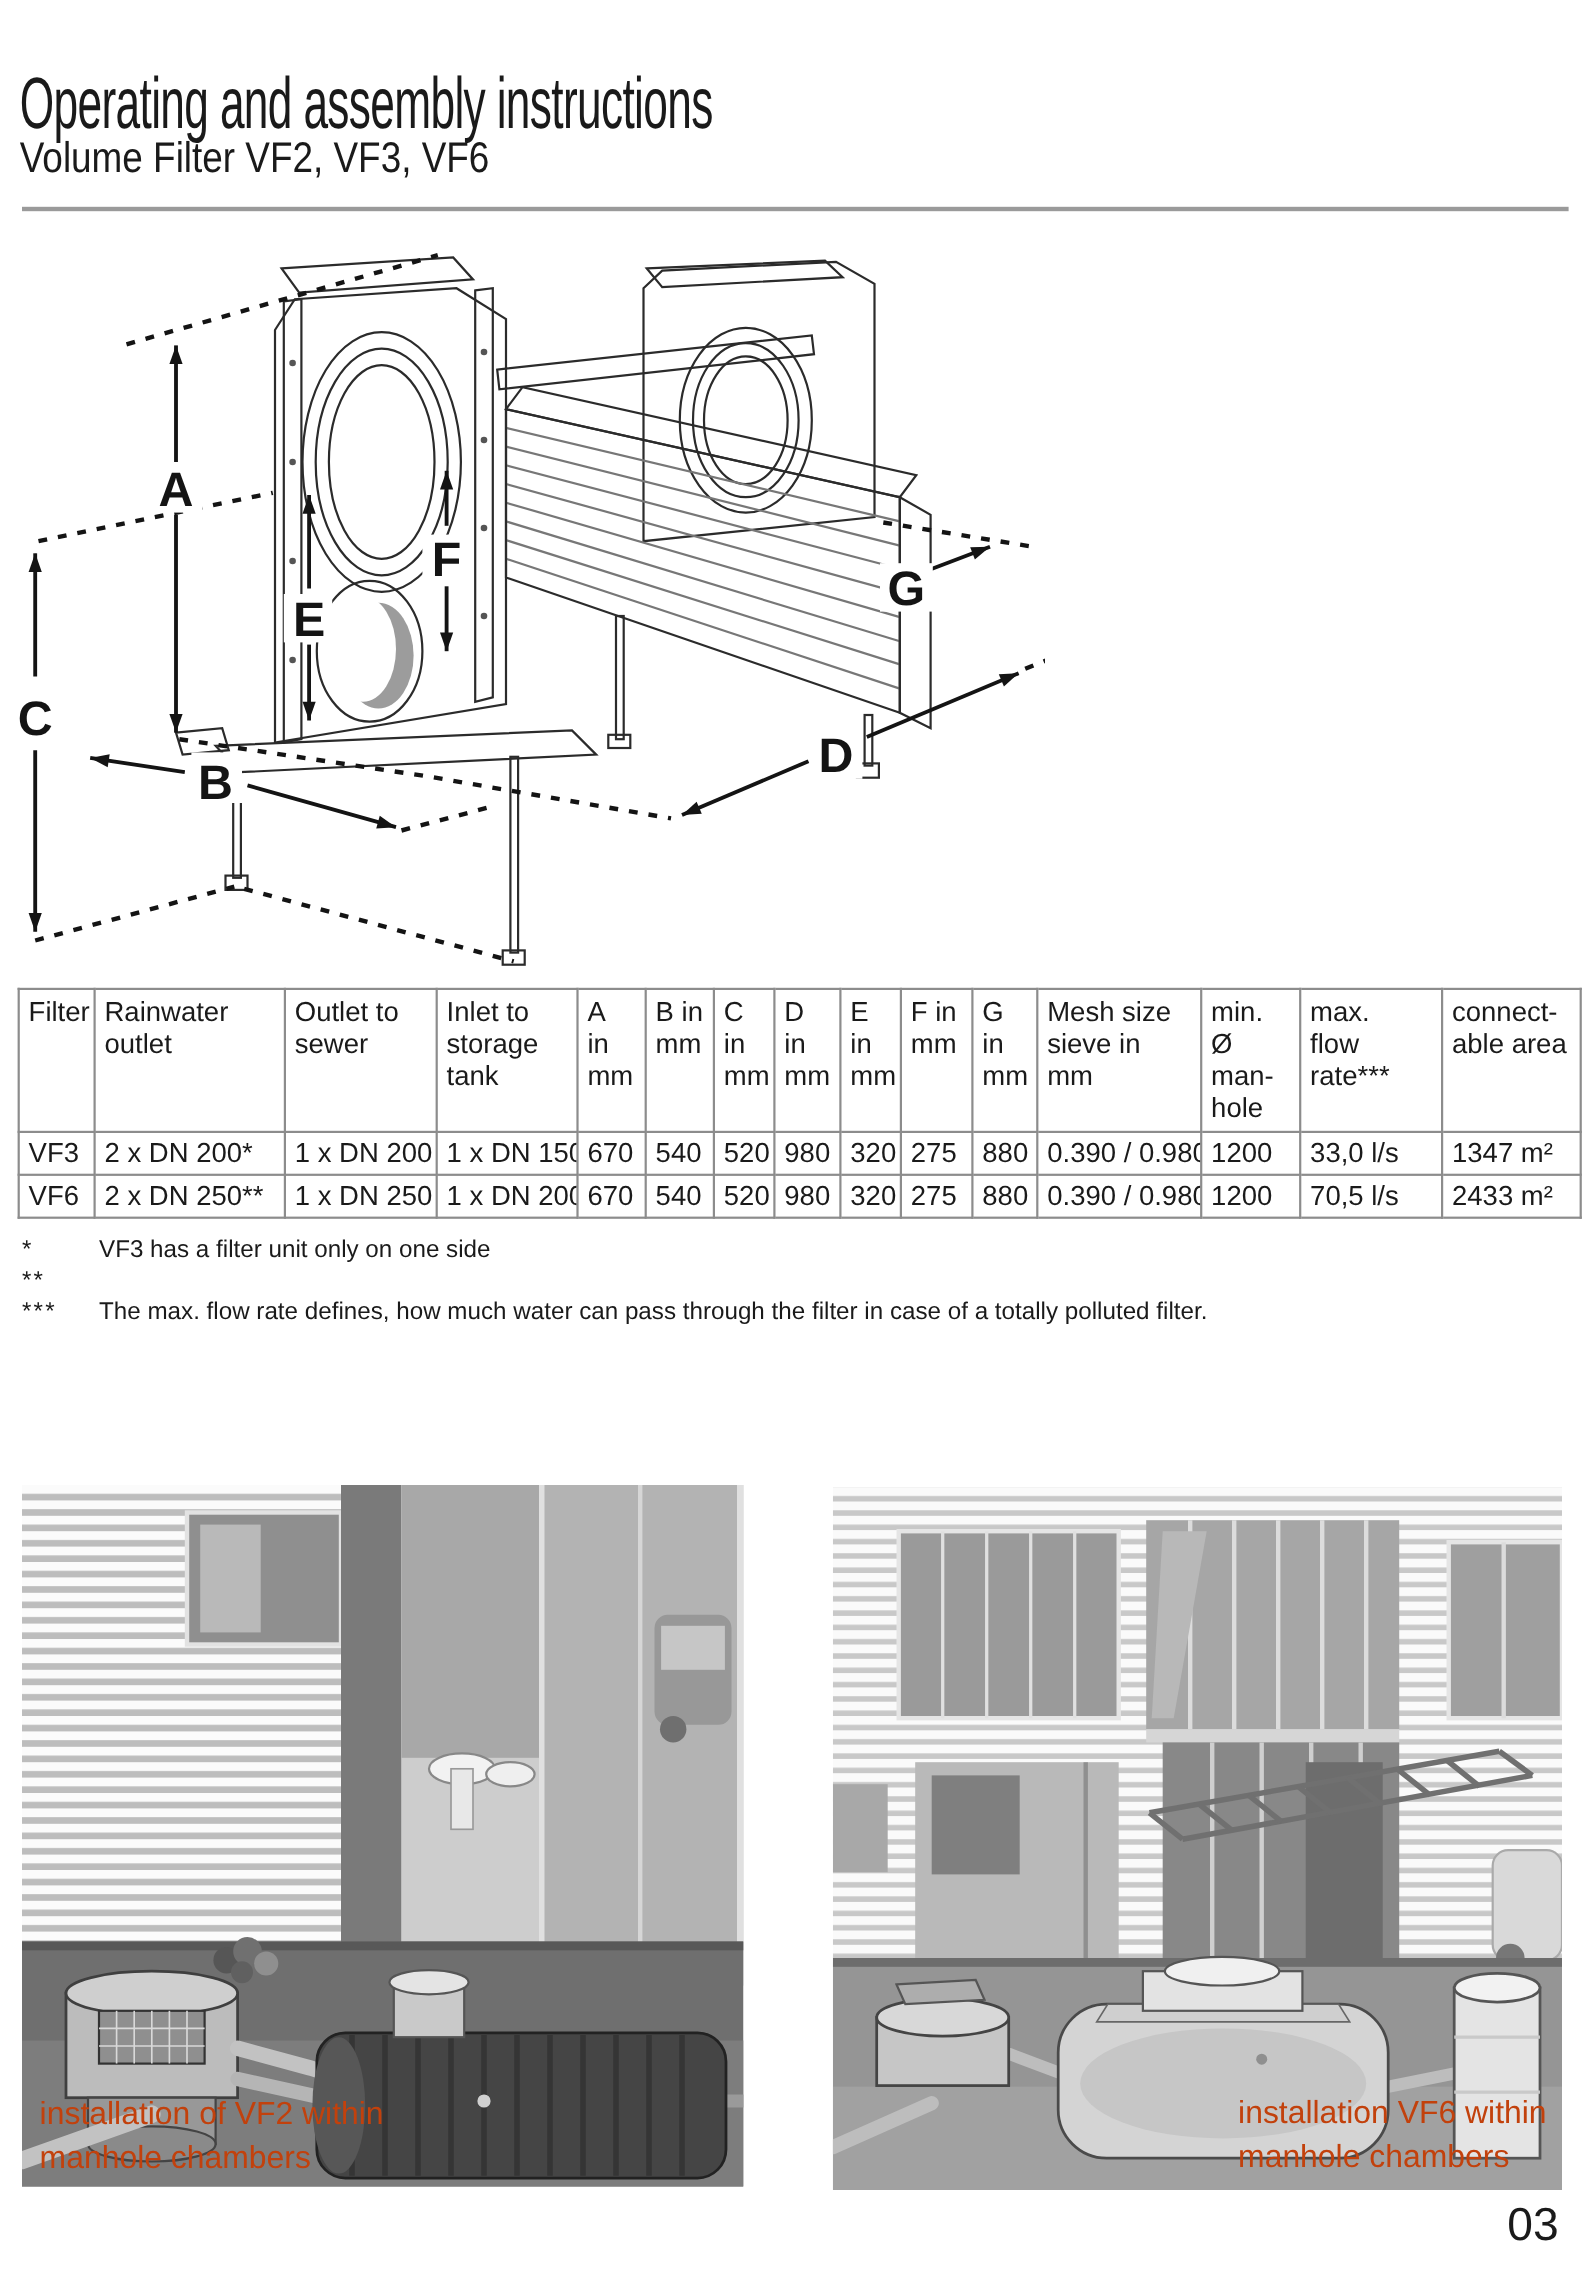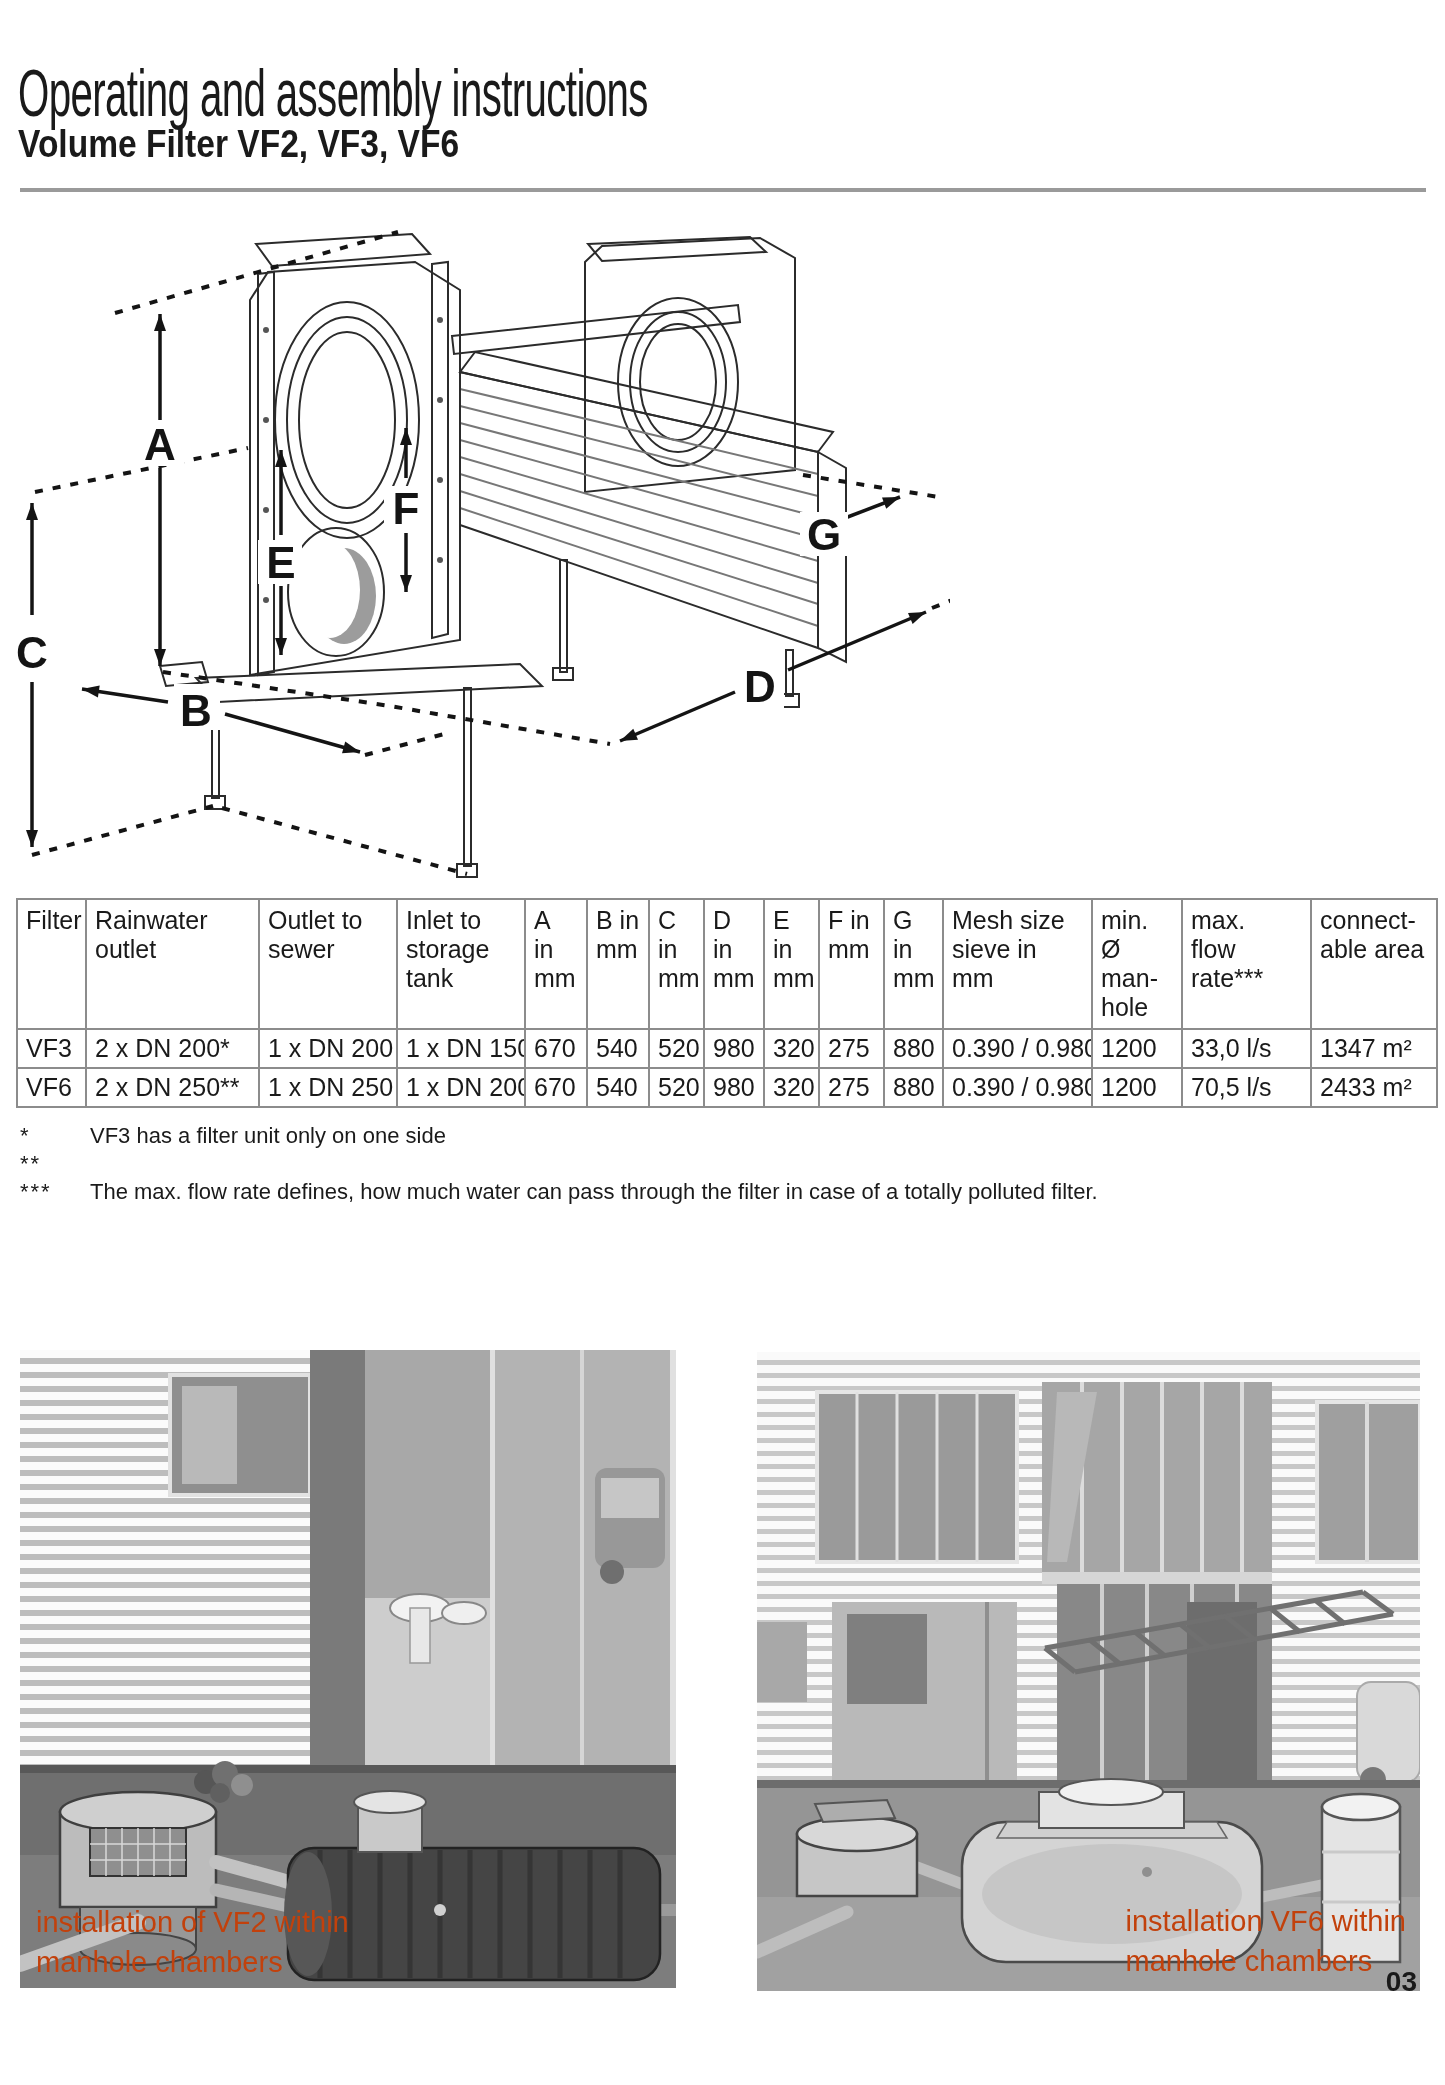--- a/index.html
+++ b/index.html
@@ -3,21 +3,21 @@
 <meta charset="utf-8">
 <style>
   html,body{margin:0;padding:0;}
   body{
     width:1445px;height:2085px;position:relative;background:#ffffff;
     font-family:"Liberation Sans",sans-serif;color:#1a1a1a;overflow:hidden;
   }
   .condense{display:inline-block;transform-origin:0 0;white-space:nowrap;}
   #title{position:absolute;left:18px;top:12px;font-size:66px;line-height:74px;font-weight:400;letter-spacing:-1px;}
   #title .condense{transform:scaleX(0.61);}
-  #subtitle{position:absolute;left:18px;top:90px;font-size:39px;line-height:44px;font-weight:700;}
+  #subtitle{position:absolute;left:18px;top:90px;font-size:39px;line-height:44px;font-weight:400;}
   #subtitle .condense{transform:scaleX(0.86);}
   #divider{position:absolute;left:20px;top:188px;width:1406px;height:4px;background:#9a9a9a;}
   #diagram-svg{position:absolute;left:10px;top:200px;width:940px;height:700px;}
   #diagram-svg text{font-family:"Liberation Sans",sans-serif;font-weight:700;font-size:44px;fill:#141414;text-anchor:middle;}
   .mline{stroke:#2b2b2b;stroke-width:2;fill:none;}
   .dim{stroke:#141414;stroke-width:3.5;fill:none;}
   .dash{stroke:#141414;stroke-width:4;fill:none;stroke-dasharray:8 10;}
   #spec-table{position:absolute;left:16px;top:898px;width:1414px;border-collapse:collapse;table-layout:fixed;}
   #spec-table th,#spec-table td{
     border:2px solid #8c8c8c;font-size:25px;font-weight:400;text-align:left;
@@ -28,21 +28,21 @@
   #footnotes{position:absolute;left:20px;top:1122px;font-size:22px;line-height:28px;}
   .fn-row{display:flex;}
   .fn-marker{width:70px;flex:0 0 70px;letter-spacing:2px;}
   .figure{position:absolute;overflow:hidden;}
   #figure-left{left:20px;top:1350px;width:656px;height:638px;}
   #figure-right{left:757px;top:1352px;width:663px;height:639px;}
   .figure svg{position:absolute;left:0;top:0;width:100%;height:100%;}
   .caption{position:absolute;font-size:29px;line-height:40px;color:#c2410c;white-space:pre-line;}
   #caption-left{left:16px;bottom:6px;text-align:left;}
   #caption-right{right:14px;bottom:10px;text-align:left;}
-  #page-number{position:absolute;right:28px;top:1960px;font-size:28px;line-height:44px;font-weight:700;}
+  #page-number{position:absolute;right:28px;top:2000px;font-size:42px;line-height:44px;font-weight:400;}
 </style>
 </head>
 <body>
 
 <header>
   <h1 id="title"><span class="condense">Operating and assembly instructions</span></h1>
   <h2 id="subtitle"><span class="condense">Volume Filter VF2, VF3, VF6</span></h2>
   <div id="divider"></div>
 </header>
 

